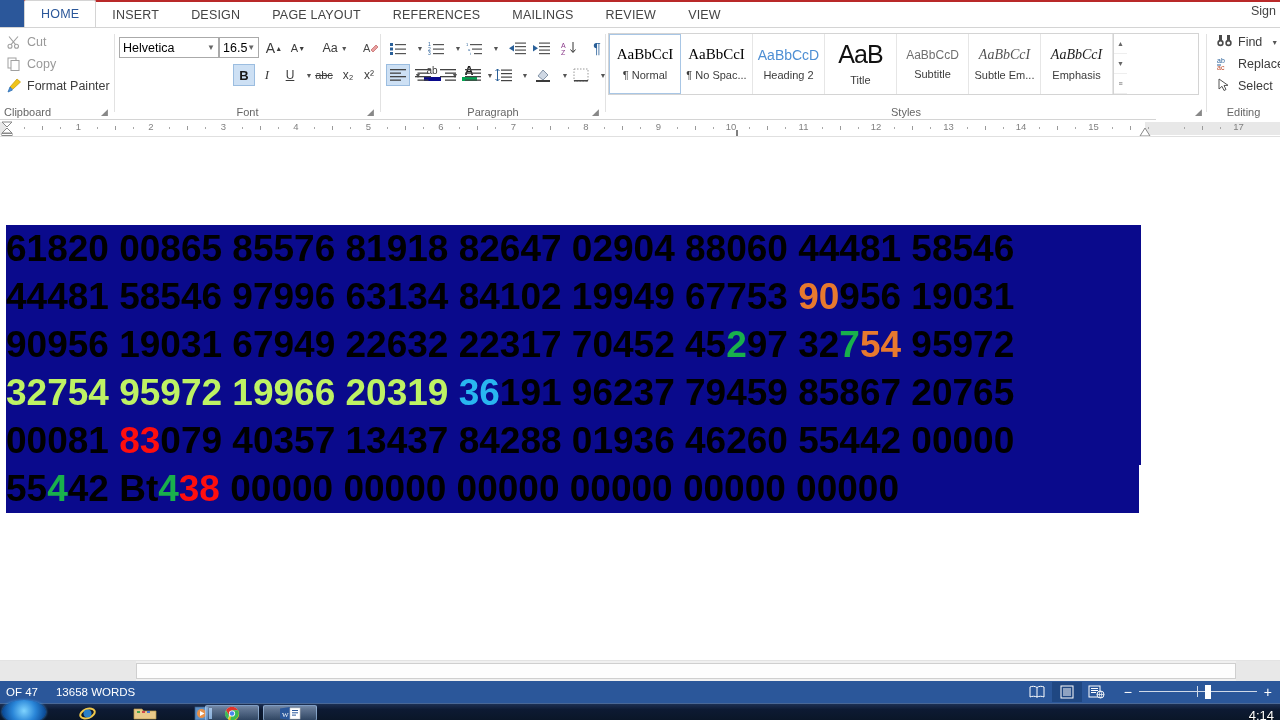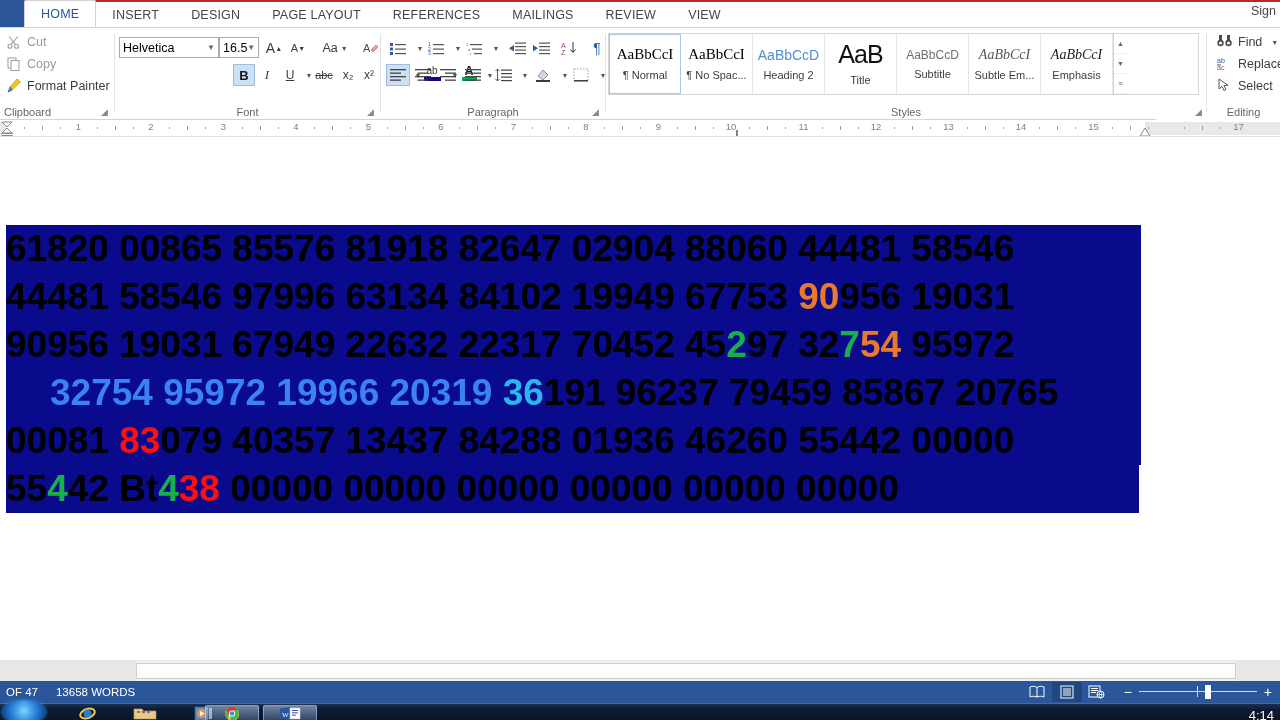--- a/index.html
+++ b/index.html
@@ -700,21 +700,21 @@
       </svg>
   </span>
 </div>
 
 <div class="docarea">
   <div class="page">
     <div class="hiliteblock" id="doc-lines">
         <div class="dline"><span style="color: rgb(0, 0, 0);">61820 00865 85576 81918 82647 02904 88060 44481 58546</span></div>
         <div class="dline"><span style="color: rgb(0, 0, 0);">44481 58546 97996 63134 84102 19949 67753 </span><span style="color: rgb(232, 121, 46);">90</span><span style="color: rgb(0, 0, 0);">956 19031</span></div>
         <div class="dline"><span style="color: rgb(0, 0, 0);">90956 19031 67949 22632 22317 70452 45</span><span style="color: rgb(25, 176, 76);">2</span><span style="color: rgb(0, 0, 0);">97 32</span><span style="color: rgb(25, 176, 76);">7</span><span style="color: rgb(232, 121, 46);">54</span><span style="color: rgb(0, 0, 0);"> 95972</span></div>
-        <div class="dline"><span style="color: #3b82f6; padding-left: 44px;">32754 95972 19966 20319 </span><span style="color: rgb(41, 182, 240); margin-top: 23px;">36</span><span style="color: rgb(0, 0, 0);">191 96237 79459 85867 20765</span></div>
+        <div class="dline"><span style="color: #bef264;">32754 95972 19966 20319 </span><span style="color: rgb(41, 182, 240); margin-top: 23px;">36</span><span style="color: rgb(0, 0, 0);">191 96237 79459 85867 20765</span></div>
         <div class="dline"><span style="color: rgb(0, 0, 0);">00081 </span><span style="color: rgb(255, 14, 14);">83</span><span style="color: rgb(0, 0, 0);">079 40357 13437 84288 01936 46260 55442 00000</span></div>
         <div class="dline"><span style="color: rgb(0, 0, 0);">55</span><span style="color: rgb(25, 176, 76);">4</span><span style="color: rgb(0, 0, 0);">42 Bt</span><span style="color: rgb(25, 176, 76);">4</span><span style="color: rgb(255, 14, 14);">38</span><span style="color: rgb(0, 0, 0);"> 00000 00000 00000 00000 00000 00000</span></div>
       </div>
   </div>
 </div>
 
 <div class="hscroll">
   <div class="hs-left"></div>
   <div class="hs-right"></div>
   <div class="hs-thumb"></div>

